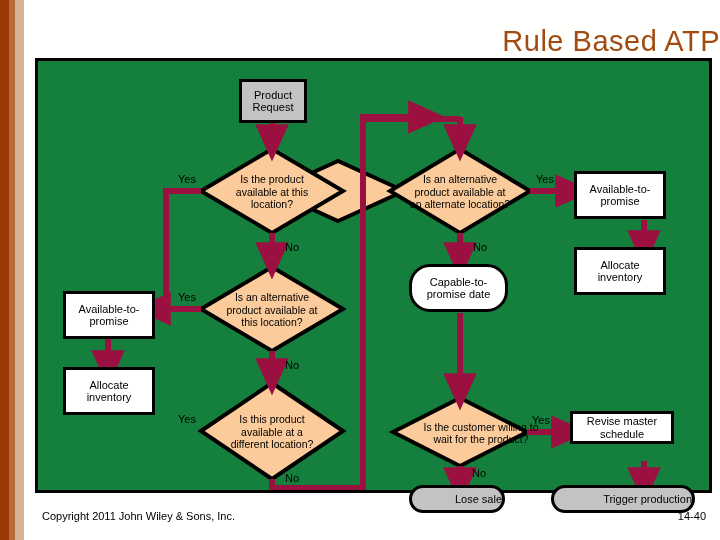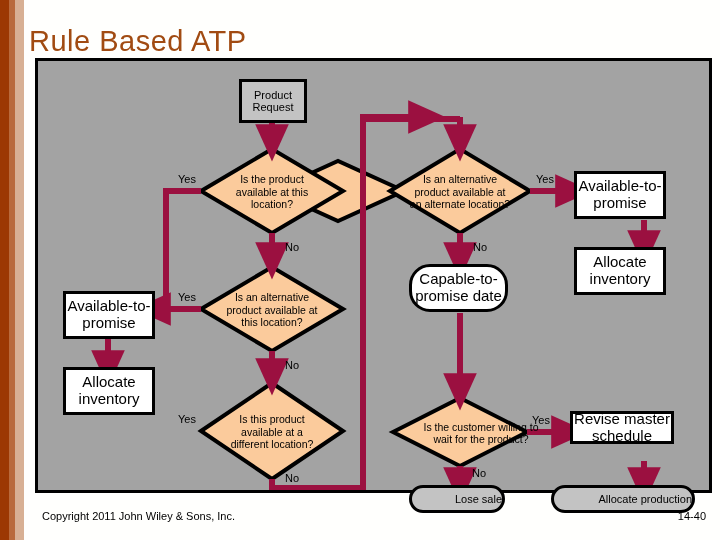--- a/index.html
+++ b/index.html
@@ -25,35 +25,35 @@
   .edge-band.b2 { left: 9px;  width: 6px;  background: #B96A3C; }
   .edge-band.b3 { left: 15px; width: 9px;  background: #D8B094; }
   .edge-band.b4 { left: 24px; width: 5px;  background: #FFFFFD; }
 
   
   .slide-title {
     position: absolute;
     left: 29px;
     top: 25px;
     width: 691px;
-    text-align: left;
+    text-align: right;
     font-size: 29px;
     color: #A14B12;
     letter-spacing: 0.5px;
     white-space: nowrap;
   }
 
   
   .canvas {
     position: absolute;
     left: 35px;
     top: 58px;
     width: 677px;
     height: 435px;
-    background: #a3a3a3;
+    background: #15803d;
     border: 3px solid #000000;
     box-sizing: border-box;
   }
   .stage {
     position: absolute;
     left: 0; top: 0;
     width: 671px;
     height: 429px;
   }
 
@@ -74,21 +74,21 @@
     align-items: center;
     justify-content: center;
     text-align: center;
     line-height: 1.12;
     color: #000000;
   }
 
   .node.process {
     background: #FFFFFF;
     border: 3px solid #000000;
-    font-size: 15px;
+    font-size: 11px;
   }
   .node.terminal-gray {
     background: #C3C3C3;
     border: 3px solid #000000;
     font-size: 11px;
   }
   .node.rounded-gray {
     background: #C3C3C3;
     border: 3px solid #000000;
     border-radius: 16px;
@@ -245,21 +245,21 @@
 
     <div class="node process" style="left:371px; top:203px; width:99px; height:48px;border-radius:21px;">
       <span>Capable-to-promise date</span>
     </div>
 
     <div class="node process" style="left:532px; top:350px; width:104px; height:33px;">
       <span>Revise master schedule</span>
     </div>
 
     <div class="node rounded-gray" style="left:513px; top:424px; width:144px; height:28px;">
-      <span>Allocate production</span>
+      <span>Trigger production</span>
     </div>
 
     <div class="node rounded-gray" style="left:371px; top:424px; width:96px; height:28px;">
       <span>Lose sale</span>
     </div>
 
     <div class="edge-label" style="left:140px; top:112px;">Yes</div>
     <div class="edge-label" style="left:247px; top:180px;">No</div>
 
     <div class="edge-label" style="left:498px; top:112px;">Yes</div>

